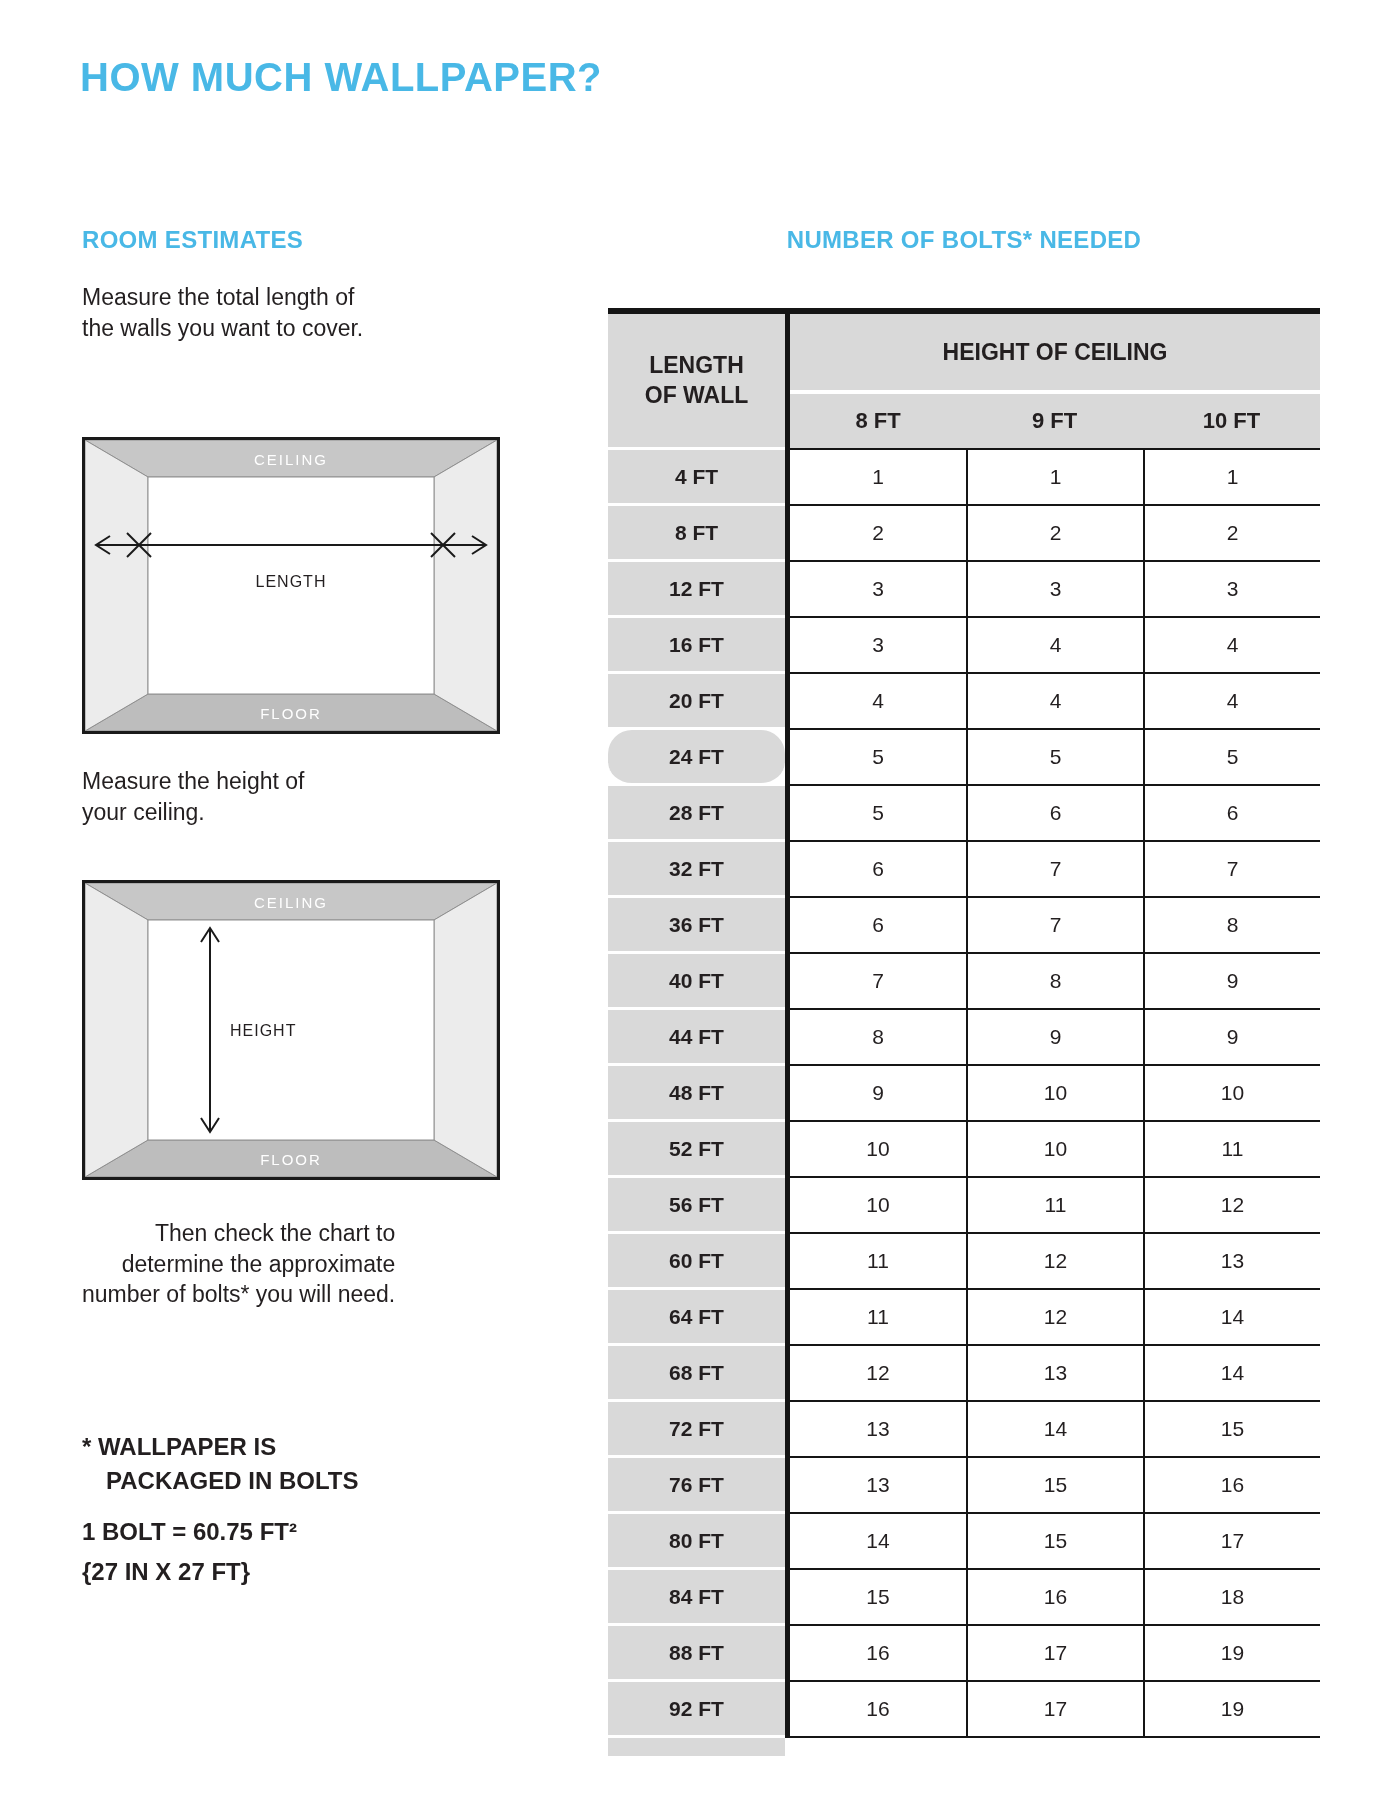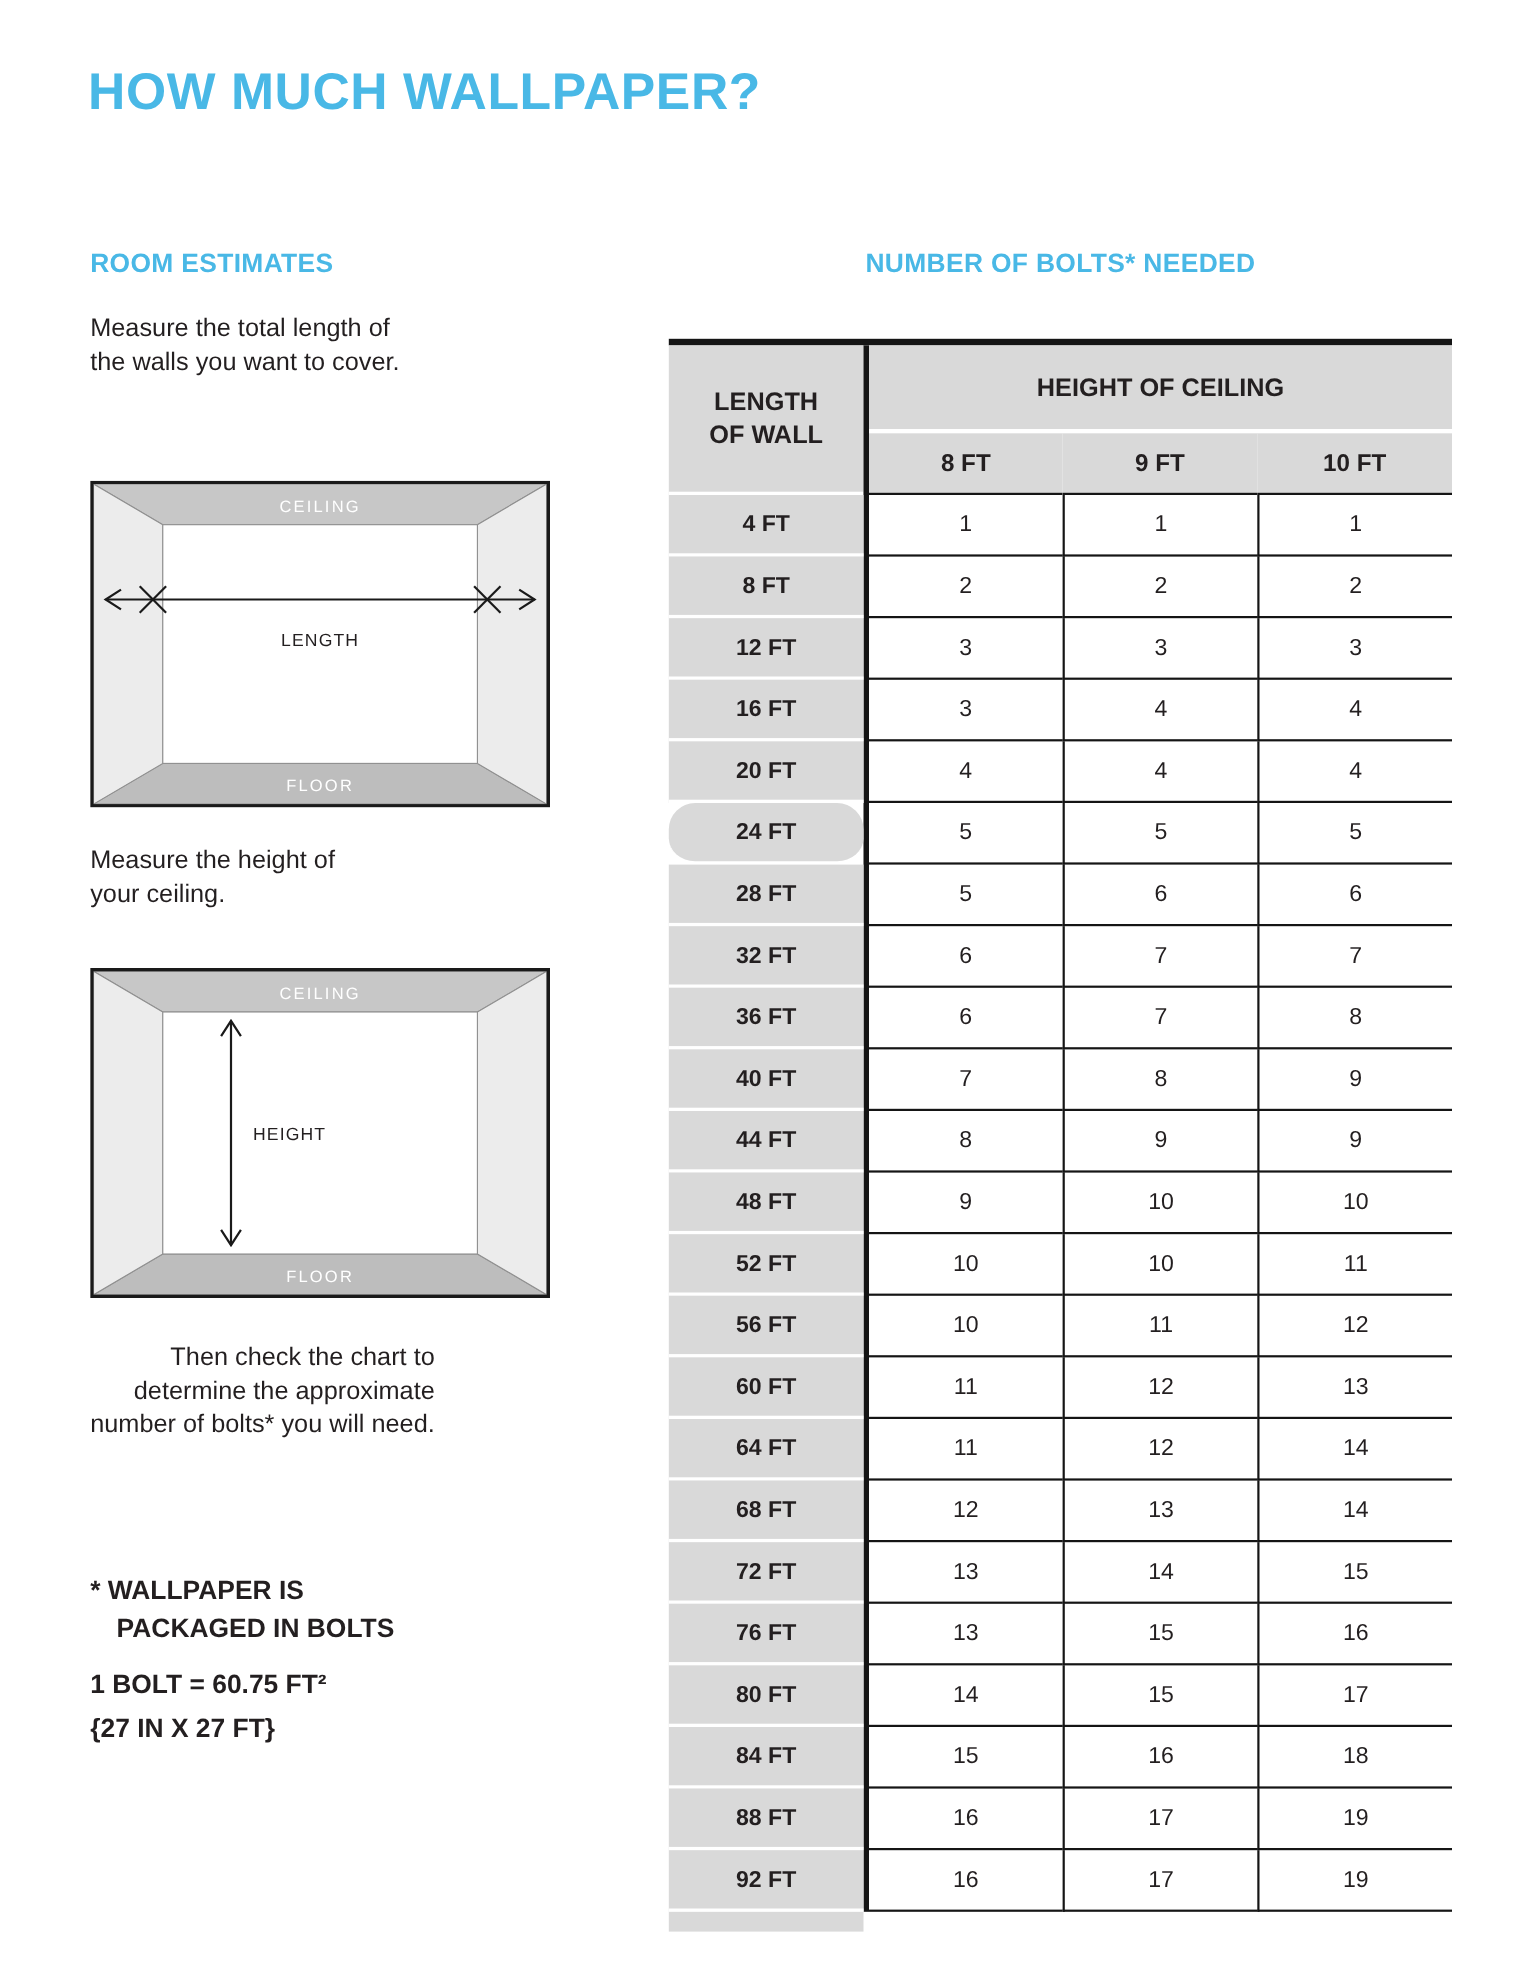--- a/index.html
+++ b/index.html
@@ -7,21 +7,21 @@
     --gray:#d9d9d9;
     --line:#151515;
     --ink:#231f20;
   }
   html,body{margin:0;padding:0;}
   body{
     width:1391px;height:1800px;position:relative;background:#ffffff;
     font-family:"Liberation Sans", sans-serif;color:var(--ink);overflow:hidden;
   }
   .abs{position:absolute;}
-  #title{left:80px;top:55px;font-size:47px;font-weight:bold;color:var(--accent);letter-spacing:.5px;}
+  #title{left:80px;top:55px;font-size:40px;font-weight:bold;color:var(--accent);letter-spacing:.5px;}
   .section-title{font-size:24px;font-weight:bold;color:var(--accent);letter-spacing:.3px;}
   #room-estimates-title{left:82px;top:226px;}
   #table-title{left:608px;top:226px;width:712px;text-align:center;}
   .para{font-size:23px;line-height:1.33;white-space:pre-line;}
   #para1{left:82px;top:282px;}
   #para2{left:82px;top:766px;}
   #para3{left:82px;top:1218px;text-align:right;}
   #diagram1{left:82px;top:437px;}
   #diagram2{left:82px;top:880px;}
   #footnote{left:82px;top:1418px;font-size:24px;font-weight:bold;line-height:1.4;margin-top:12px;}

